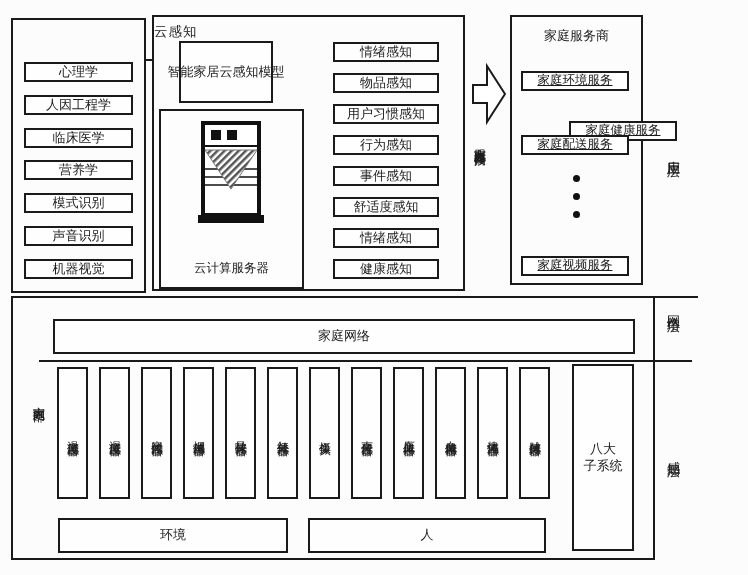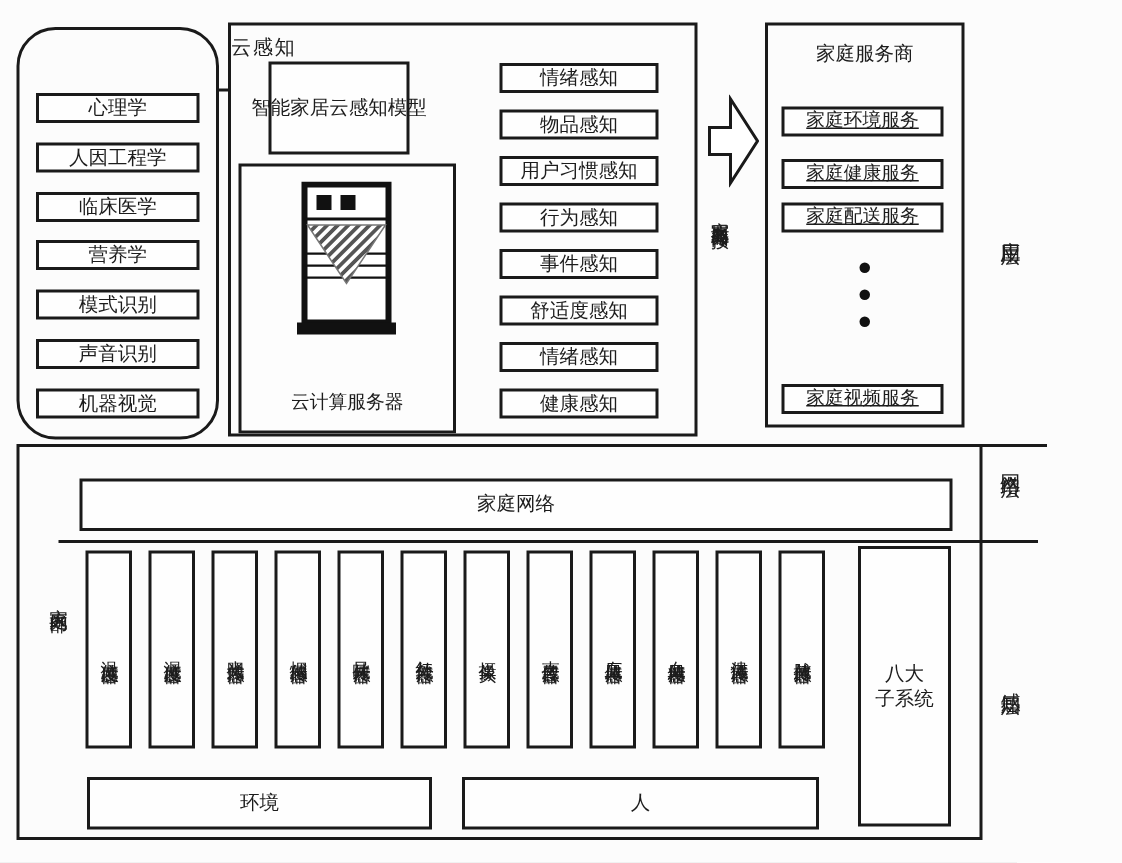--- a/index.html
+++ b/index.html
@@ -10,21 +10,21 @@
   .canvas *{box-sizing:border-box;}
   .panel{position:absolute;border:2px solid #1a1a1a;background:#fcfcfc;}
   .box{
     border:2px solid #1a1a1a;background:#fefefe;display:flex;
     align-items:center;justify-content:center;font-size:13px;line-height:1.1;
     white-space:nowrap;
   }
   
   .disciplines{left:11px;top:18px;width:135px;height:275px;
     display:flex;flex-direction:column;align-items:center;
-    justify-content:space-between;padding:42px 0 12px;border-radius:26px;}
+    justify-content:space-between;padding:42px 0 12px;}
   .disciplines .box{width:109px;height:20px;}
   
   .arrow1{position:absolute;left:145px;top:53px;}
   
   .cloud{left:152px;top:15px;width:313px;height:276px;}
   .cloud-label{position:absolute;left:0;right:0;top:6px;
     font-size:13.5px;letter-spacing:1px;}
   .model-box{position:absolute;left:25px;top:24px;width:94px;height:62px;
     text-align:center;}
   .server-box{position:absolute;left:5px;top:92px;width:145px;height:180px;
@@ -38,21 +38,21 @@
   
   .block-arrow{position:absolute;left:472px;top:63px;}
   .vtext{writing-mode:vertical-rl;text-orientation:upright;letter-spacing:2px;
     position:absolute;white-space:nowrap;}
   .iface-label{left:471px;top:138px;font-size:12.5px;letter-spacing:1px;}
   
   .providers{left:510px;top:15px;width:133px;height:270px;}
   .providers-title{position:absolute;left:0;right:0;top:10px;text-align:center;
     font-size:13px;}
   .providers .box{position:absolute;left:9px;width:108px;height:20px;font-size:12.5px;text-decoration:underline;}
-  .svc0{top:54px;} .svc1{top:89px;} .svc2{top:118px;} .svc3{top:239px;}
+  .svc0{top:54px;} .svc1{top:104px;margin-left:48px;} .svc2{top:118px;} .svc3{top:239px;}
   .dots{position:absolute;left:0;right:0;top:158px;display:flex;
     flex-direction:column;align-items:center;gap:11px;}
   .dot{width:7px;height:7px;border-radius:50%;background:#111;}
   .app-layer{left:664px;top:150px;font-size:13.5px;}
   
   .bottom-container{position:absolute;left:11px;top:296px;width:644px;height:264px;
     border:2px solid #1a1a1a;background:#fcfcfc;}
   .top-ext{position:absolute;left:653px;top:296px;width:45px;height:2px;background:#1a1a1a;}
   .net-box{position:absolute;left:53px;top:319px;width:582px;height:35px;}
   .divider{position:absolute;left:39px;top:360px;width:653px;height:2px;background:#1a1a1a;}

